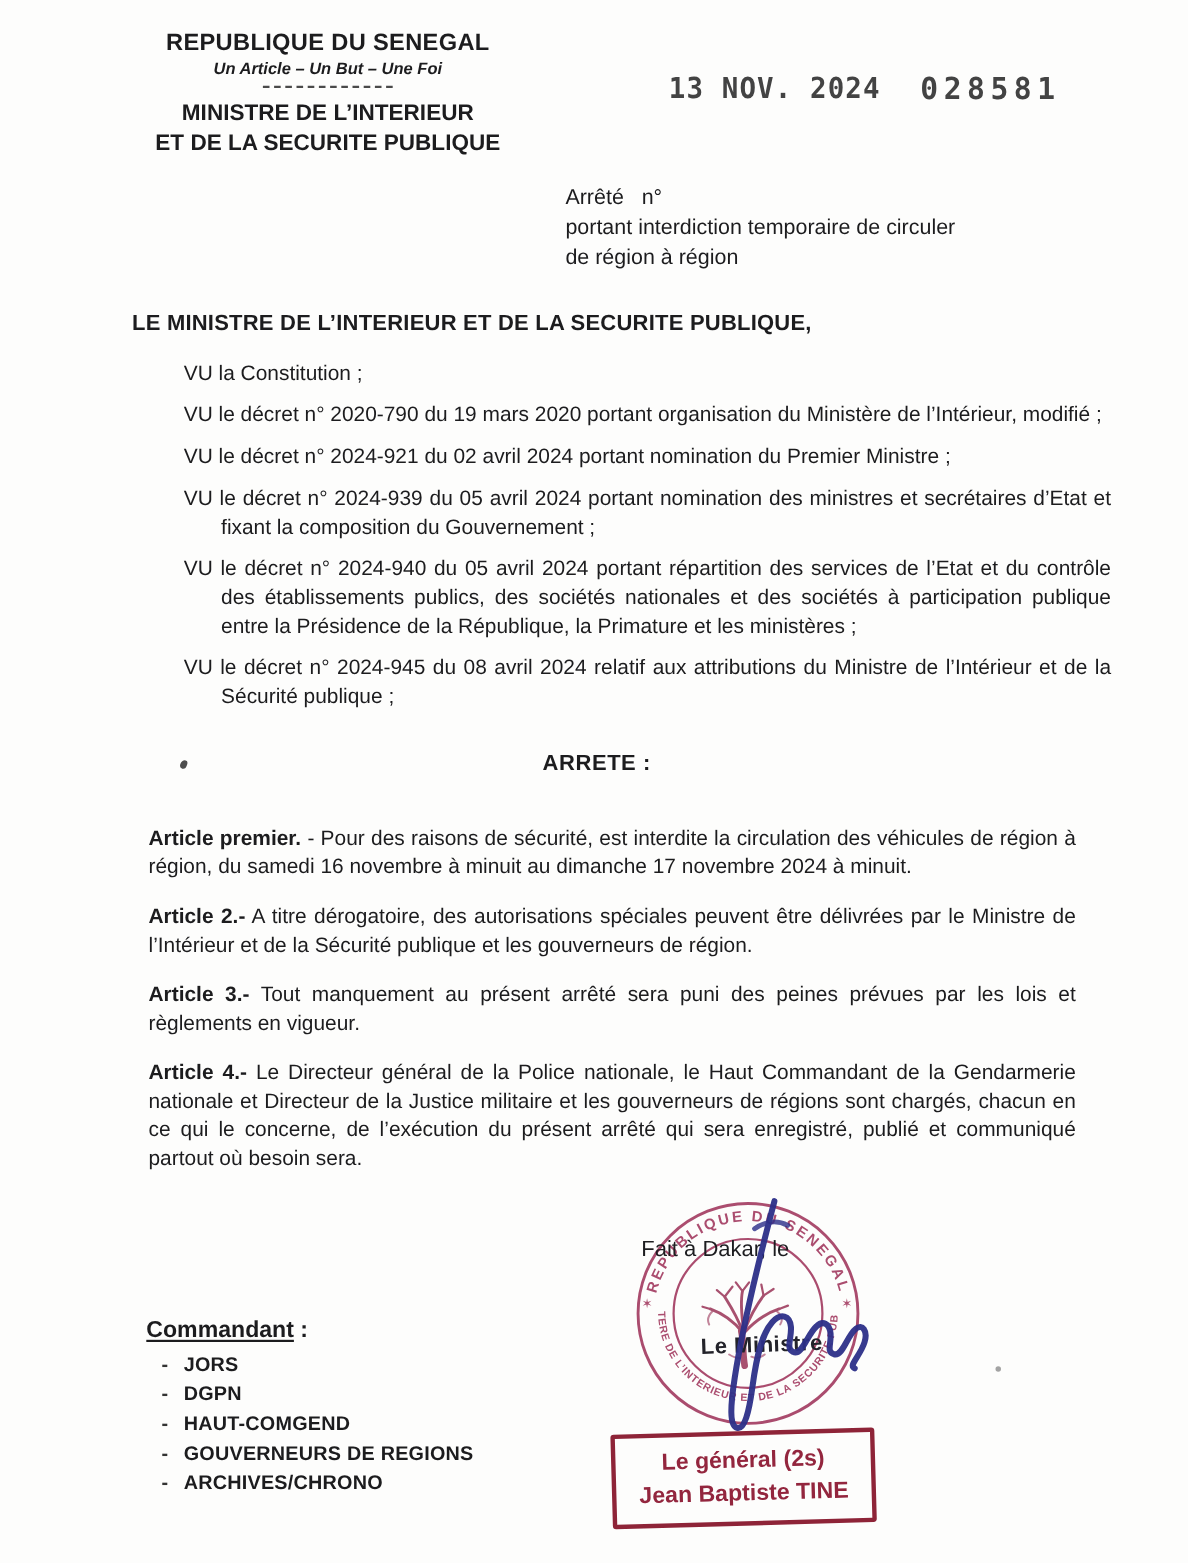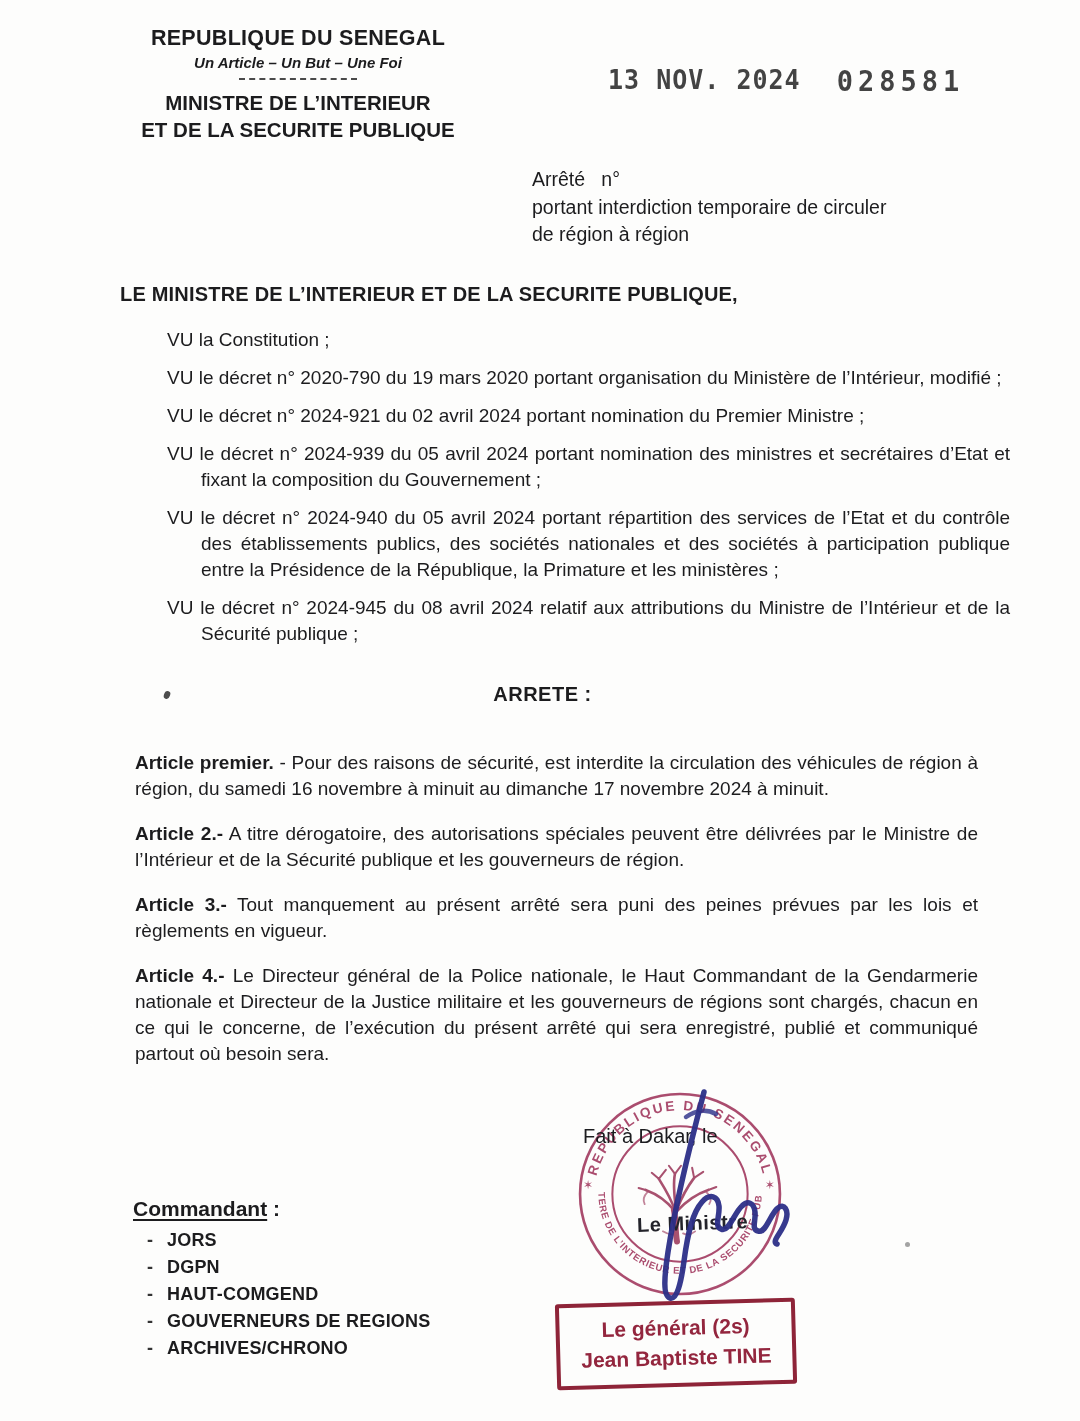--- a/index.html
+++ b/index.html
@@ -22,21 +22,21 @@
   
   .regstamp{
     position:absolute;left:608px;top:66px;display:flex;gap:36px;align-items:flex-start;
     font-family:"DejaVu Sans Mono","Liberation Mono",monospace;
     font-weight:700;color:#2a2a2a;opacity:.88;
   }
   .regstamp .date{font-size:25px;letter-spacing:1px;transform:scaleY(1.05);}
   .regstamp .number{font-size:27px;letter-spacing:5px;transform:scaleY(1.02);}
 
   
-  .subject{position:absolute;left:532px;top:166px;width:450px;font-size:19.5px;line-height:1.42;}
+  .subject{position:absolute;left:514px;top:166px;width:450px;font-size:19.5px;line-height:1.42;}
 
   
   .title{
     position:absolute;left:120px;top:283px;width:845px;text-align:left;
     font-size:20px;font-weight:700;letter-spacing:.2px;
   }
 
   
   .visas{position:absolute;left:135px;top:327px;width:843px;margin-left:32px;}
   .visa{

